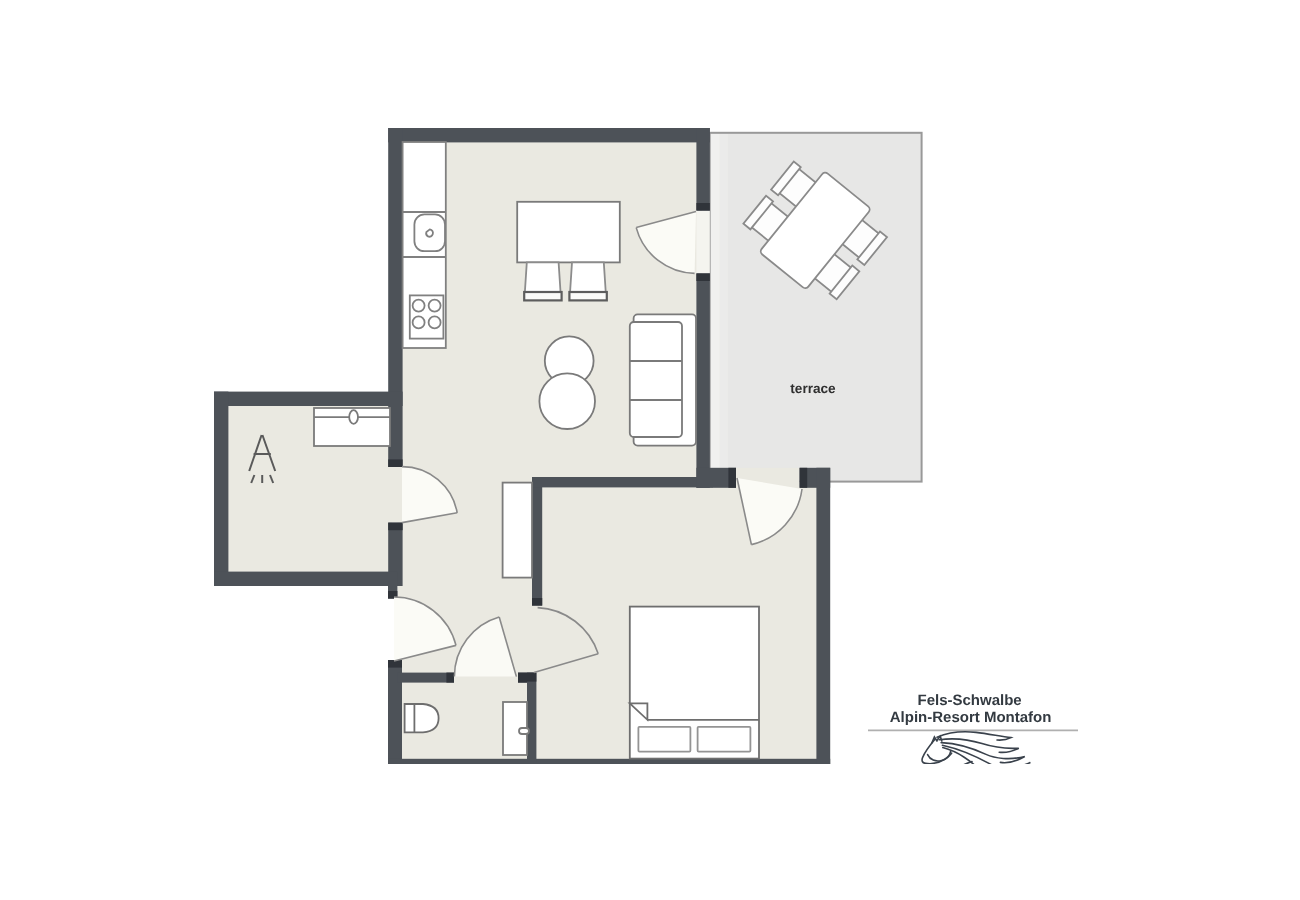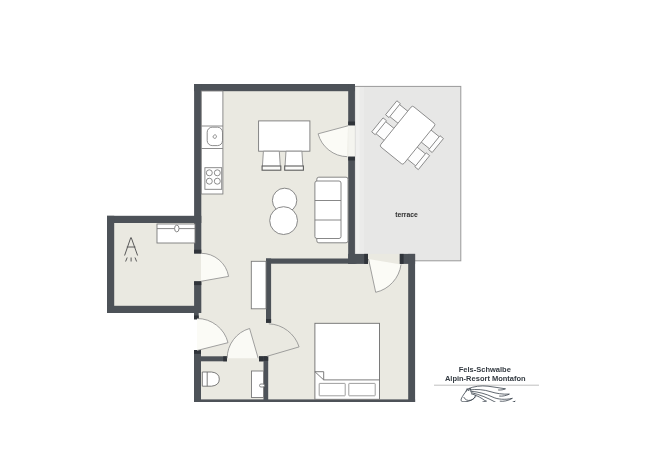--- a/index.html
+++ b/index.html
@@ -1,17 +1,17 @@
 <!DOCTYPE html>
 <html><head>
 <meta charset="utf-8">
 <style>
   html,body{margin:0;padding:0;background:#ffffff;}
   #page{position:relative;width:650px;height:382px;background:#ffffff;overflow:hidden;transform:translateZ(0);will-change:transform;
-        font-family:"Liberation Sans", sans-serif;margin-top:20px;}
+        font-family:"Liberation Sans", sans-serif;}
 </style>
 </head>
 <body>
 <div id="page">
 <svg width="650" height="450" viewBox="0 0 650 450" xmlns="http://www.w3.org/2000/svg">
 
   <g>
     <rect x="354.9" y="66.4" width="105.9" height="174.4" fill="#e7e7e6" stroke="#999999" stroke-width="1"></rect>
     <rect x="355.4" y="67" width="4.5" height="173.2" fill="#f0f0ef"></rect>
     <rect x="359.9" y="67" width="4" height="173.2" fill="#ebebea"></rect>

